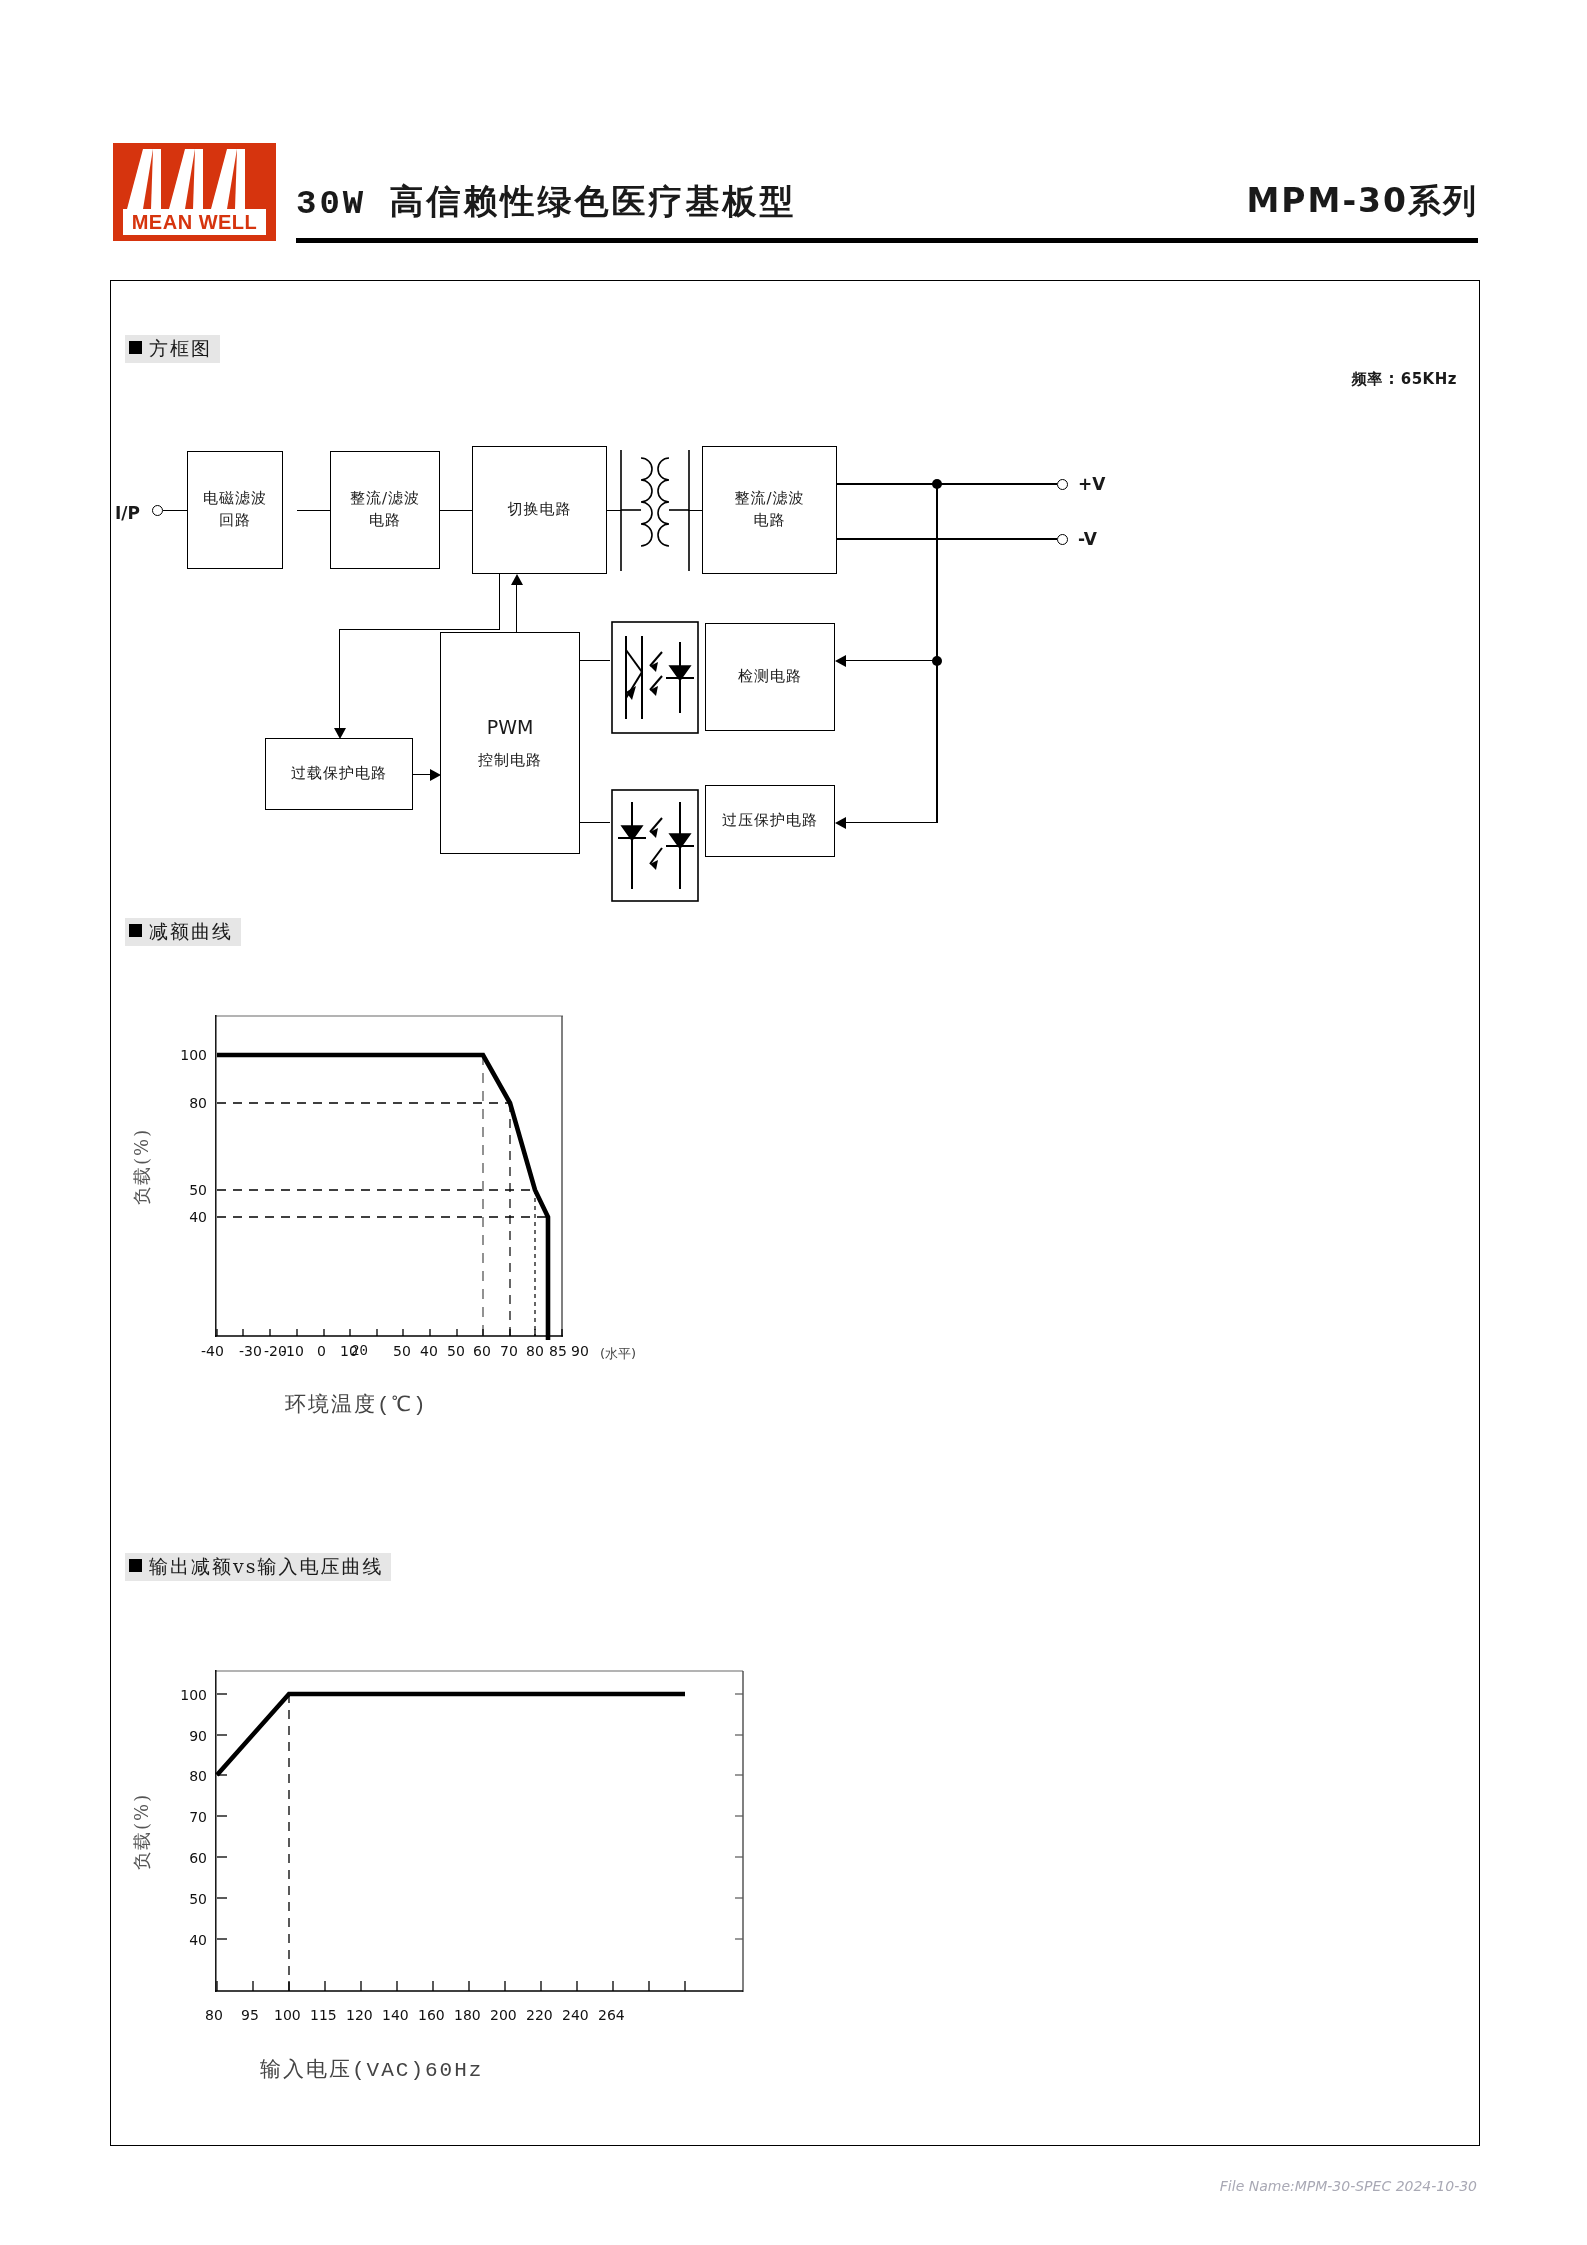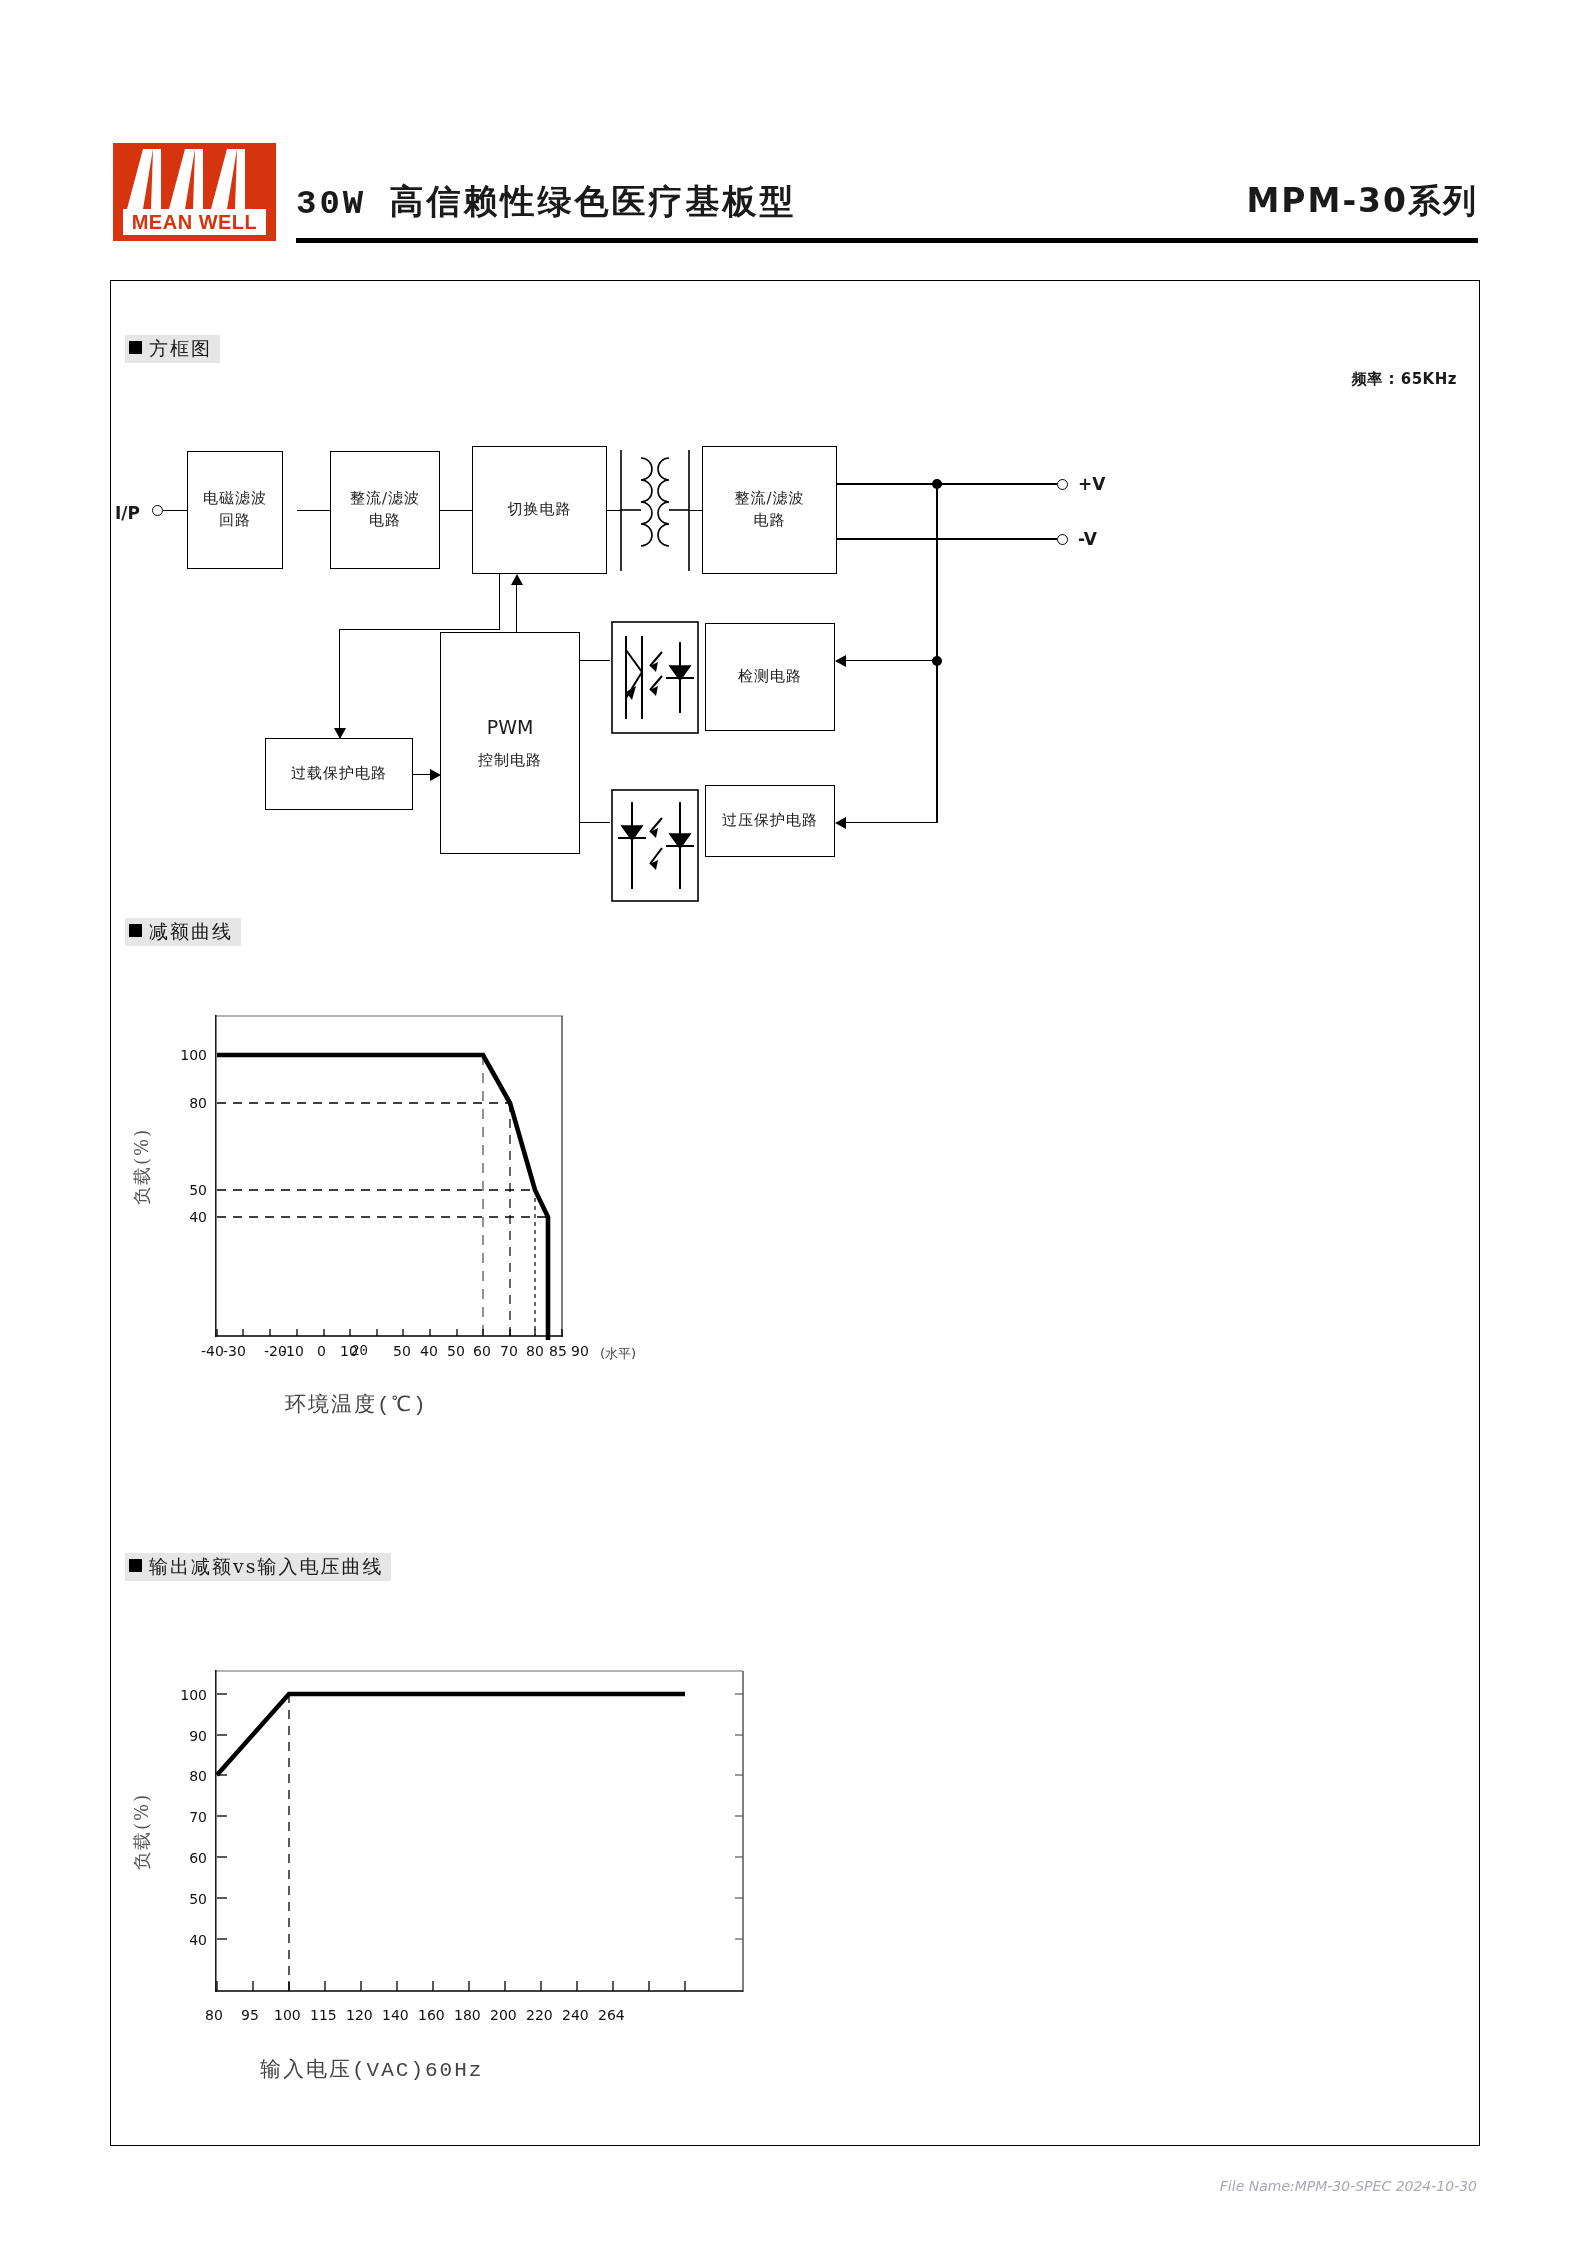--- a/index.html
+++ b/index.html
@@ -453,21 +453,21 @@
   </svg>
 
   
   <div class="tick-label y" style="left:-48px; top:32px; width:40px;">100</div>
   <div class="tick-label y" style="left:-48px; top:80px; width:40px;">80</div>
   <div class="tick-label y" style="left:-48px; top:167px; width:40px;">50</div>
   <div class="tick-label y" style="left:-48px; top:194px; width:40px;">40</div>
 
   
   <div class="tick-label" style="left:-14px;  top:328px;">-40</div>
-  <div class="tick-label" style="left:8px;   top:328px;">-30</div>
+  <div class="tick-label" style="left:24px;   top:328px;">-30</div>
   <div class="tick-label" style="left:49px;   top:328px;">-20</div>
   <div class="tick-label" style="left:66px;   top:328px;">-10</div>
   <div class="tick-label" style="left:102px;  top:328px;">0</div>
   <div class="tick-label" style="left:125px;  top:328px;">10</div>
   <div class="tick-label" style="left:136px;  top:328px;font-family:Liberation Mono, monospace;">20</div>
   <div class="tick-label" style="left:178px;  top:328px;">50</div>
   <div class="tick-label" style="left:205px;  top:328px;">40</div>
   <div class="tick-label" style="left:232px;  top:328px;">50</div>
   <div class="tick-label" style="left:258px;  top:328px;">60</div>
   <div class="tick-label" style="left:285px;  top:328px;">70</div>

